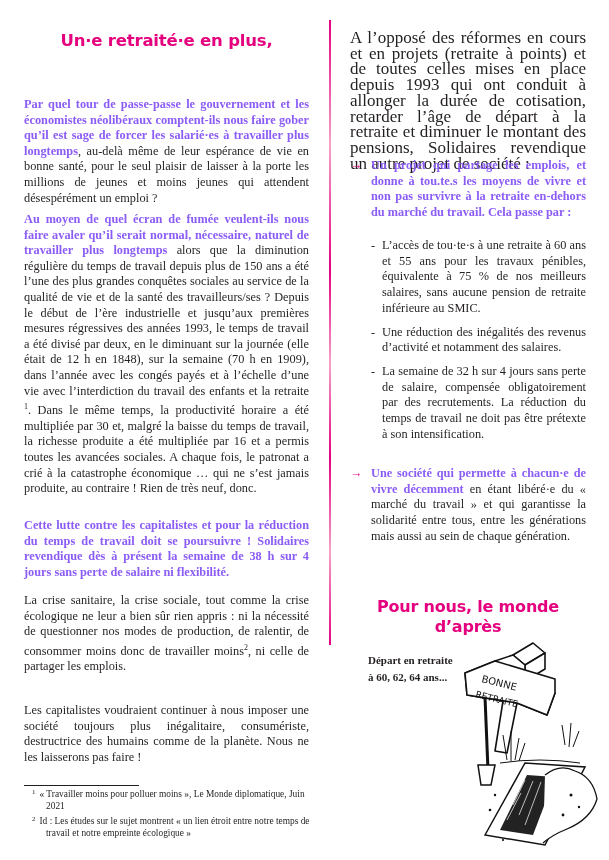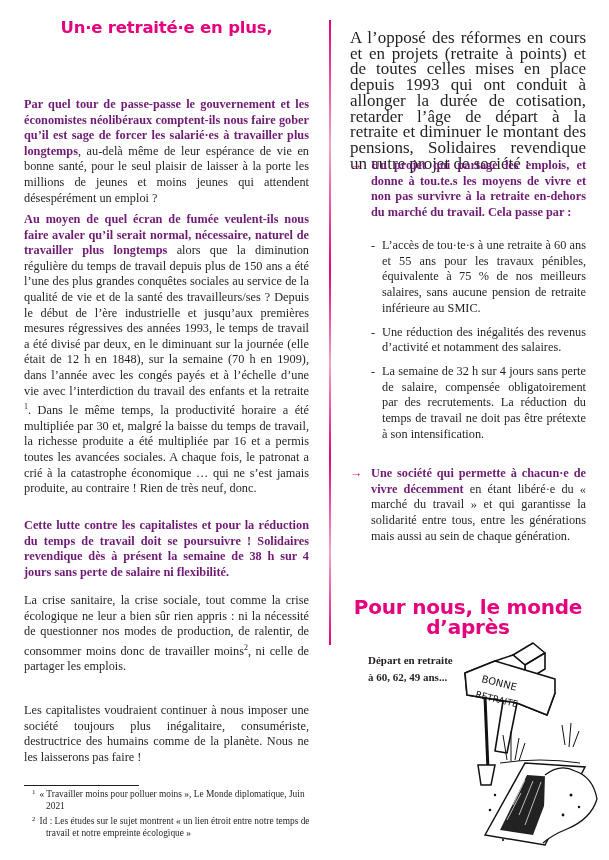--- a/index.html
+++ b/index.html
@@ -1,46 +1,46 @@
 <!DOCTYPE html>
 <html><head>
 <meta charset="utf-8">
 <style>
   * { box-sizing: border-box; margin: 0; padding: 0; }
   html, body { width: 609px; height: 860px; background: #ffffff; overflow: hidden; }
   body { position: relative; font-family: "Liberation Serif", "DejaVu Serif", serif; color: #231f20; }
-  .pink { color: #701a75; }
+  .pink { color: #8b5cf6; }
   .left-col { position: absolute; left: 24px; top: 0; width: 285px; }
   .right-col { position: absolute; left: 350px; top: 30px; width: 236px; }
   .divider { position: absolute; left: 329px; top: 20px; width: 2px; height: 625px;
     background: linear-gradient(to bottom, #e5007e 0%, #f5a3c9 20%, #e5007e 40%, #f5a3c9 55%, #e5007e 70%, #f5a3c9 85%, #e5007e 100%); }
   .title { font-family: "DejaVu Sans", sans-serif; font-weight: bold; color: #e5007e;
     text-align: center; font-size: 16.5px; line-height: 23px; letter-spacing: -0.2px; }
-  .main-title { position: absolute; left: 24px; top: 16px; width: 285px; }
+  .main-title { position: absolute; left: 24px; top: 29px; width: 285px; }
   p.body { font-size: 12.3px; line-height: 15.6px; text-align: justify; }
   p.body b { font-weight: bold; }
   .p1 { position: absolute; top: 97px; left: 0; width: 285px; }
   .p2 { position: absolute; top: 212px; left: 0; width: 285px; }
   .p3 { position: absolute; top: 518px; left: 0; width: 285px; }
   .p4 { position: absolute; top: 593px; left: 0; width: 285px; }
   .p5 { position: absolute; top: 675px; left: 0; width: 285px; margin-top: 28px; }
   .footnotes { position: absolute; left: 24px; top: 785px; width: 300px; font-size: 9.4px; line-height: 12px; }
   .fn-rule { width: 115px; height: 1px; background: #231f20; margin-bottom: 2px; }
   .fn { padding-left: 14px; text-indent: -14px; margin-bottom: 3px; margin-left: 8px; }
   .fn sup { font-size: 7px; vertical-align: top; position: relative; top: -2px; margin-right: 4px; }
   .r-intro { position: absolute; left: 0; top: 0; width: 236px; font-weight: normal; font-size: 17px; line-height: 15.7px; text-align: justify; }
   .arrow-block { position: absolute; left: 0; width: 236px; font-size: 12.3px; line-height: 15.7px; text-align: justify; }
   .arrow-block .arrow { position: absolute; left: 0; top: 0; font-weight: bold; color: #e5007e; }
   .arrow-block .txt { padding-left: 21px; }
   .ab1 { top: 128px; }
   .ab2 { top: 436px; }
   .sub-list { position: absolute; left: 21px; top: 208px; width: 215px; }
   .sub-item { position: relative; padding-left: 11px; font-size: 12.3px; line-height: 15.7px; text-align: justify; margin-bottom: 8px; }
   .sub-item .dash { position: absolute; left: 0; top: 0; }
-  .closing { position: absolute; left: 0; top: 567px; width: 236px; font-size: 20px; line-height: 20px; }
+  .closing { position: absolute; left: 0; top: 567px; width: 236px; font-size: 16px; line-height: 20px; }
   .img-caption { position: absolute; left: 368px; top: 652px; font-weight: bold; font-size: 11px; line-height: 17px; }
   .illustration { position: absolute; left: 395px; top: 635px; width: 210px; height: 215px; }
 </style>
 </head>
 <body>
 
 <div class="title main-title">
   <div>Un·e retraité·e en plus,</div>
 </div>
 
@@ -143,14 +143,14 @@
         <circle cx="184" cy="172" r="1.2"></circle>
         <circle cx="168" cy="180" r="1.4"></circle>
       <circle cx="100" cy="160" r="1.2"></circle>
         <circle cx="95" cy="175" r="1.3"></circle>
         <circle cx="108" cy="205" r="1.1"></circle>
     </g>
   </svg>
 </div>
 <div class="img-caption">
   <div>Départ en retraite</div>
-  <div>à 60, 62, 49 ans...</div>
+  <div>à 60, 62, 64 ans...</div>
 </div>
 
 </body></html>

